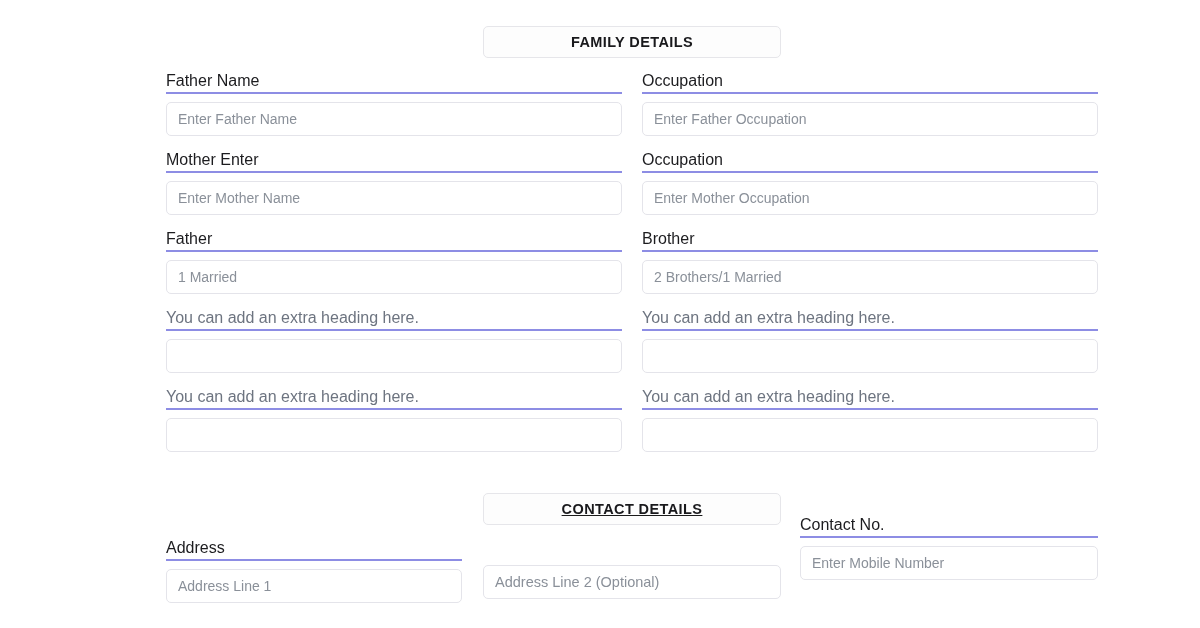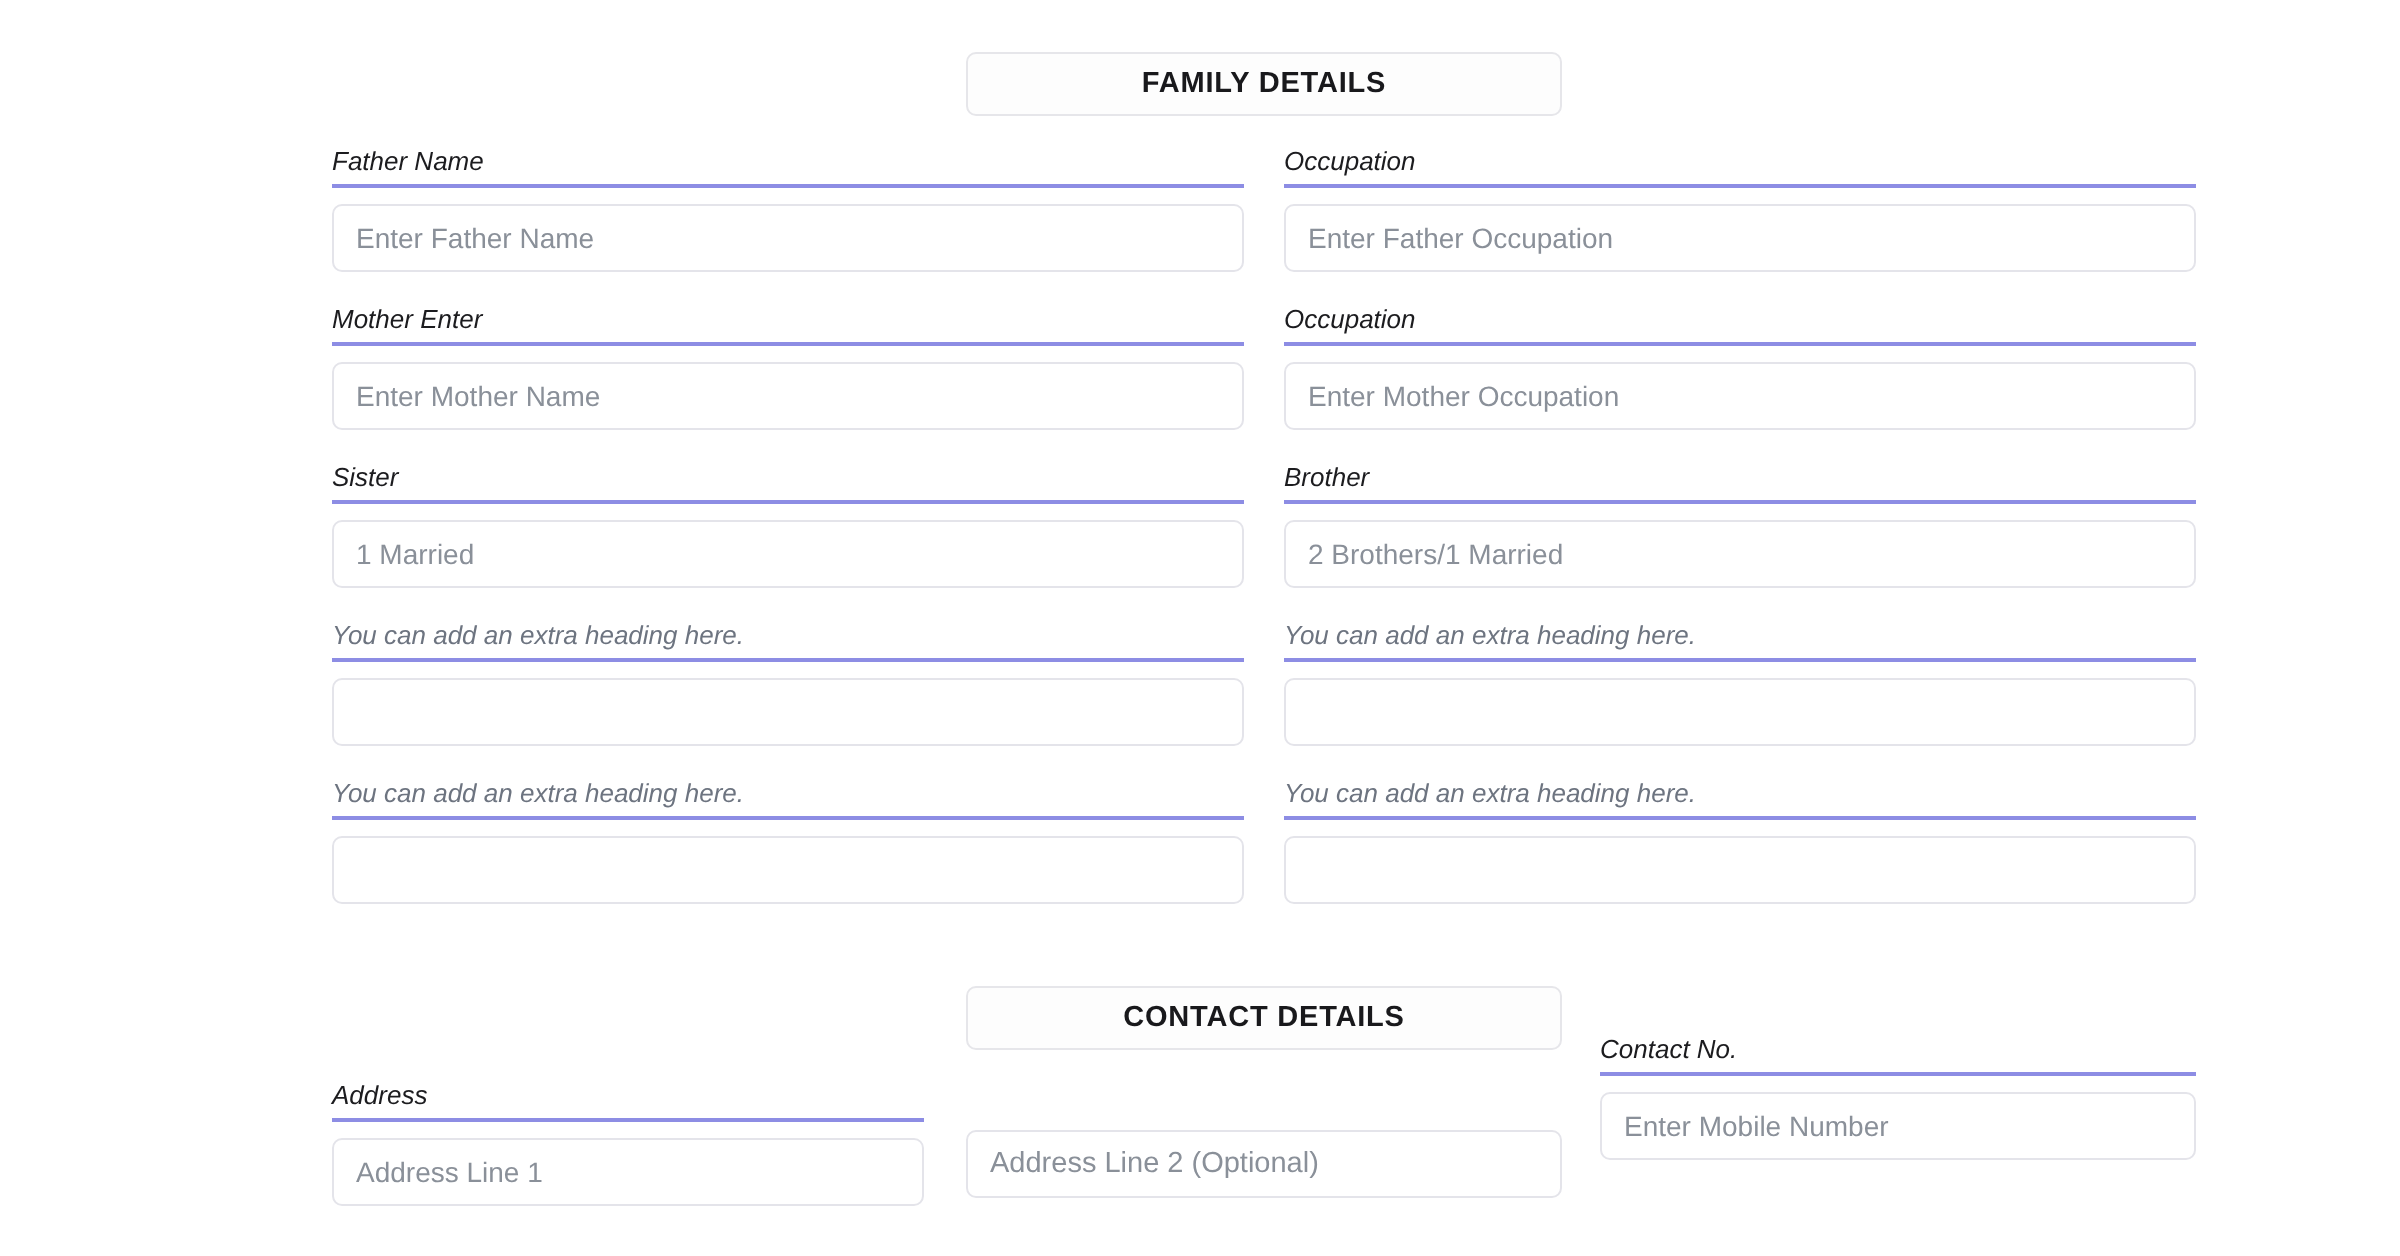--- a/index.html
+++ b/index.html
@@ -43,27 +43,26 @@
     letter-spacing: 0.4px;
     color: #19191c;
     line-height: 1;
   }
 
   
   .field {
     position: absolute;
   }
   .field-label {
-    font-size: 13px;
+    font-size: 16px;
     line-height: 18px;
     color: #1c1c1f;
     white-space: nowrap;
     padding-bottom: 2px;
     border-bottom: 2px solid #8d8de4;
-    font-style: italic;
   }
   .field-label.muted {
     color: #6d7480;
     border-bottom: 2px solid #8d8de4;
   }
   .field-input {
     margin-top: 8px;
     height: 34px;
     width: 100%;
     border: 1px solid #e4e4ea;
@@ -122,21 +121,21 @@
     <div class="field-label">Mother Enter</div>
     <input class="field-input" type="text" placeholder="Enter Mother Name" style="">
   </div>
 
   <div class="field" style="left:598px; top:151px; width:456px;">
     <div class="field-label">Occupation</div>
     <input class="field-input" type="text" placeholder="Enter Mother Occupation" style="">
   </div>
 
   <div class="field" style="left:122px; top:230px; width:456px;">
-    <div class="field-label">Sister</div>
+    <div class="field-label">Father</div>
     <input class="field-input" type="text" placeholder="1 Married" style="">
   </div>
 
   <div class="field" style="left:598px; top:230px; width:456px;">
     <div class="field-label">Brother</div>
     <input class="field-input" type="text" placeholder="2 Brothers/1 Married" style="">
   </div>
 
   <div class="field" style="left:122px; top:309px; width:456px;">
     <div class="field-label muted">You can add an extra heading here.</div>
@@ -151,21 +150,21 @@
   <div class="field" style="left:122px; top:388px; width:456px;">
     <div class="field-label muted">You can add an extra heading here.</div>
     <input class="field-input" type="text" placeholder="" style="">
   </div>
 
   <div class="field" style="left:598px; top:388px; width:456px;">
     <div class="field-label muted">You can add an extra heading here.</div>
     <input class="field-input" type="text" placeholder="" style="">
   </div>
 
-  <div class="section-header" style="top:493px;">
+  <div class="section-header" style="top:493px;text-decoration:underline;">
     <span class="section-title">CONTACT DETAILS</span>
   </div>
 
   <div class="field" style="left:122px; top:539px; width:296px;">
     <div class="field-label">Address</div>
     <input class="field-input" type="text" placeholder="Address Line 1" style="">
   </div>
 
   <input class="solo-input" style="left: 439px; top: 565px; width: 298px;" type="text" placeholder="Address Line 2 (Optional)">
 

